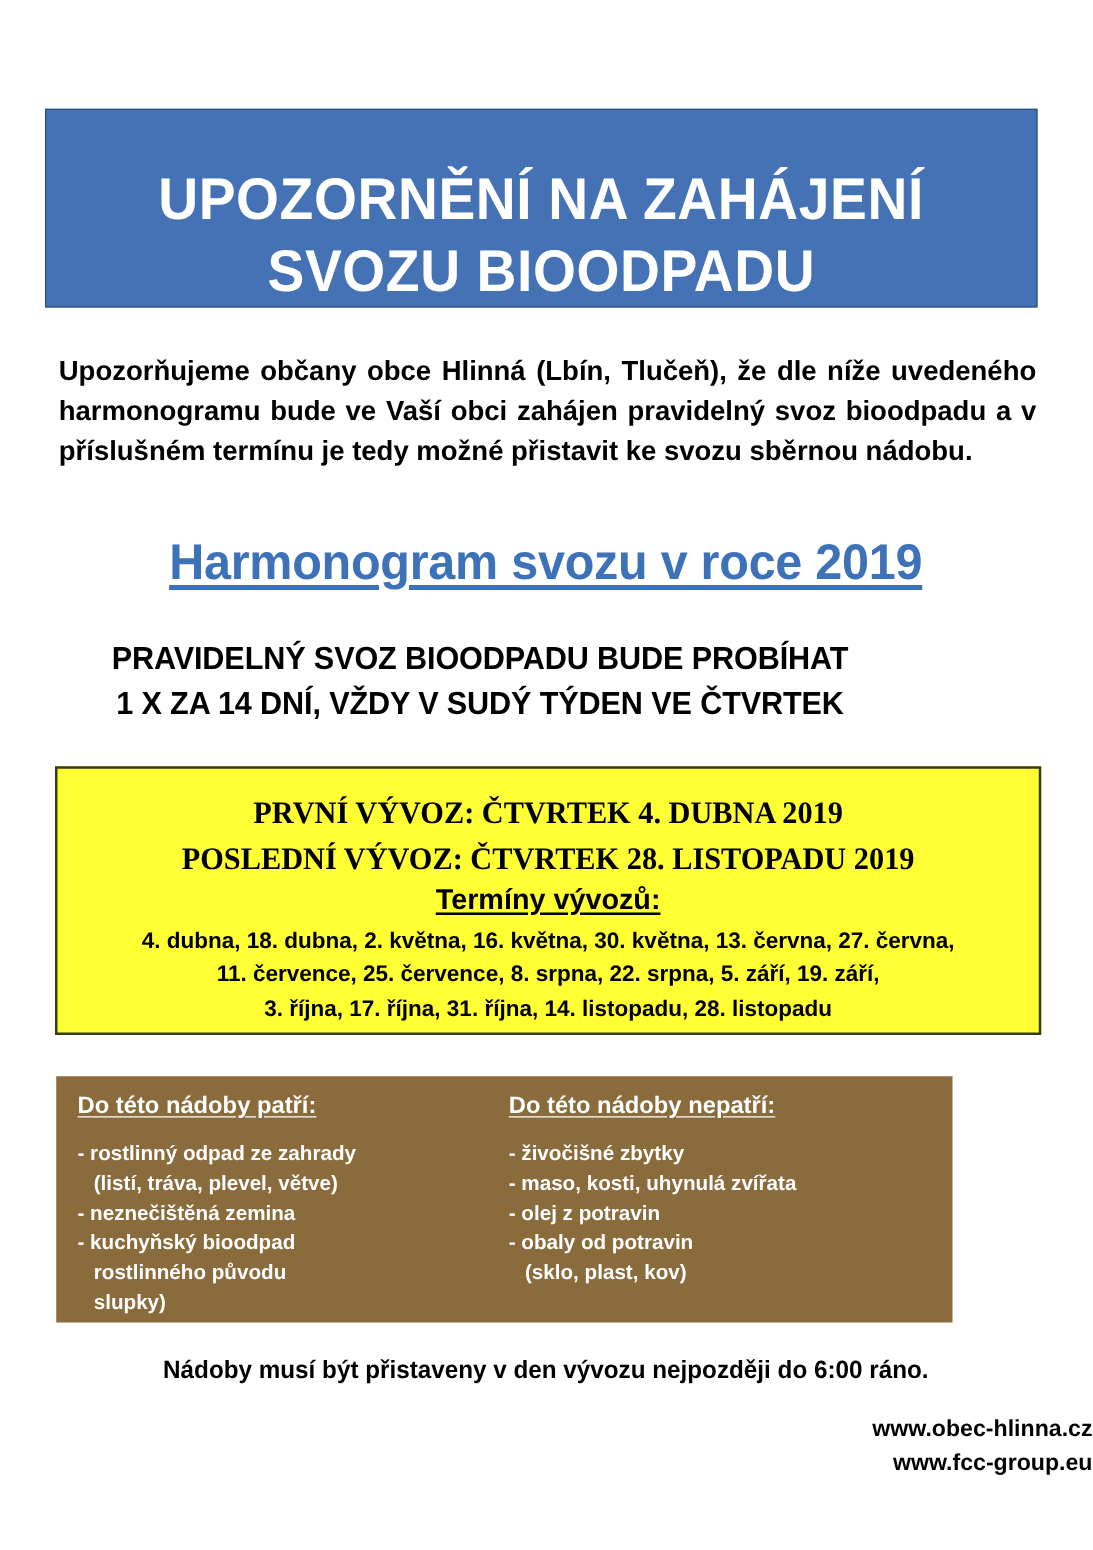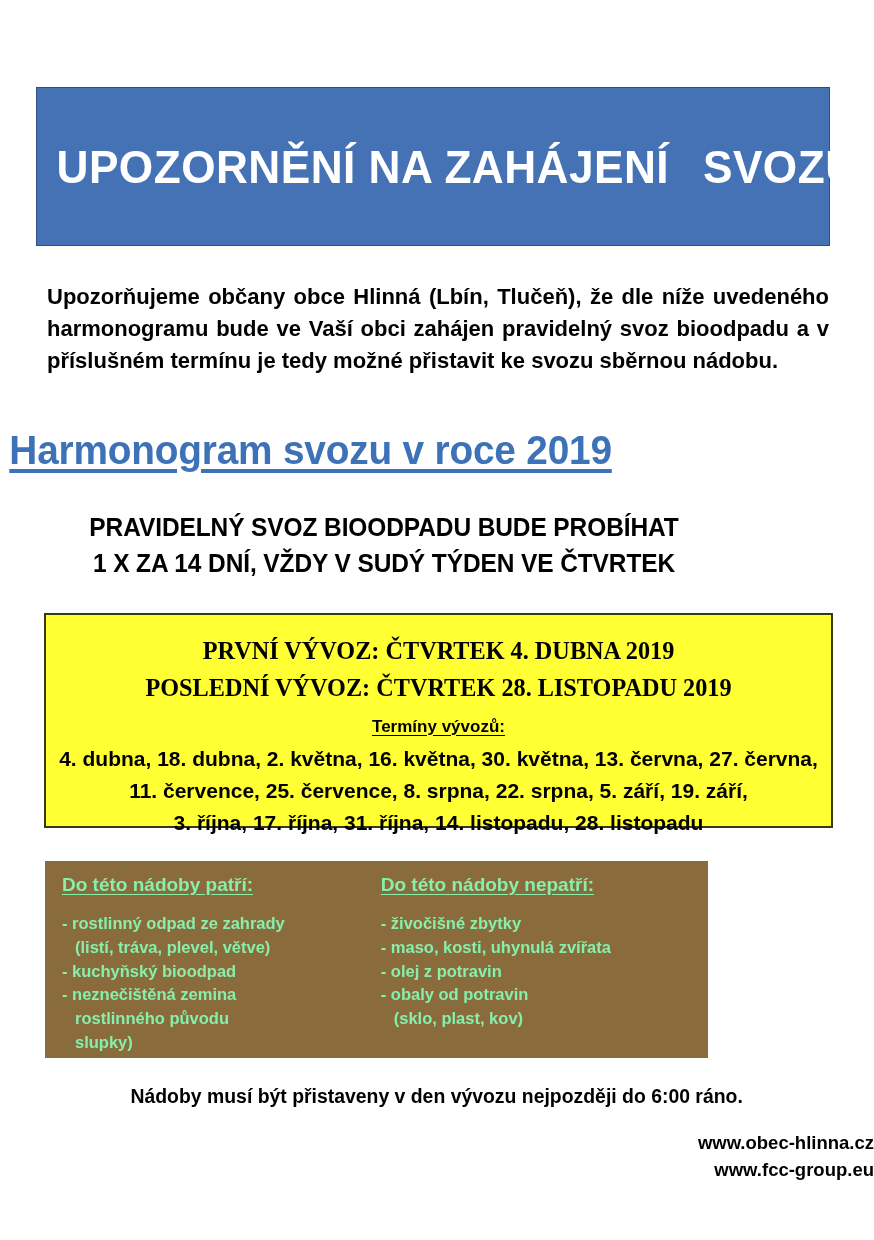--- a/index.html
+++ b/index.html
@@ -27,23 +27,23 @@
   .banner {
     position: absolute;
     left: 36px;
     top: 87px;
     width: 794px;
     height: 159px;
     background: #4472B4;
     border: 1px solid #2e4f82;
     box-sizing: border-box;
     display: flex;
-    flex-direction: row;
+    flex-direction: column;
     align-items: center;
-    justify-content: space-between;
+    justify-content: flex-end;
   }
   .banner-line {
     color: #ffffff;
     font-weight: bold;
     font-size: 47px;
     line-height: 1.22;
     letter-spacing: 0.5px;
     text-align: center;
     white-space: nowrap;
     transform: scaleX(0.94);
@@ -62,20 +62,21 @@
     text-align: justify;
     text-align-last: left;
   }
 
   
   .harmonogram {
     position: absolute;
     left: 0;
     top: 428px;
     width: 874px;
+    text-align: center;
   }
   .harmonogram span {
     display: inline-block;
     color: #3d72b8;
     font-size: 40px;
     font-weight: bold;
     text-decoration: underline;
     text-underline-offset: 5px;
     letter-spacing: -0.2px;
     transform: scaleX(0.97);
@@ -110,44 +111,43 @@
   }
   .yellow-main {
     font-size: 25px;
     font-weight: bold;
     line-height: 1.48;
     white-space: nowrap;
     font-family: Liberation Serif, serif;
   }
   .yellow-main div { transform: scaleX(0.97); }
   .terminy-label {
-    margin-top: 11px;
-    font-size: 17px;
+    font-size: 23px;
     font-weight: bold;
     text-decoration: underline;
     text-underline-offset: 3px;
   }
   .dates {
     margin-top: 6px;
-    font-size: 21px;
+    font-size: 18px;
     font-weight: bold;
     line-height: 1.52;
   }
   .dates div { white-space: nowrap; }
 
   
   .brown-box {
     position: absolute;
     left: 45px;
     top: 861px;
-    width: 663px;
+    width: 717px;
     height: 197px;
     background: #8A6B3B;
     box-sizing: border-box;
-    color: #86efac;
+    color: #ffffff;
     display: flex;
   }
   .brown-col {
     box-sizing: border-box;
     padding-top: 13px;
   }
   .brown-col.left  { width: 385px; padding-left: 17px; }
   .brown-col.right { width: 400px; padding-left: 10px; }
   .brown-head {
     font-size: 19px;
@@ -222,22 +222,22 @@
     </div>
   </div>
 
   <div class="brown-box">
 
     <div class="brown-col left">
       <div class="brown-head">Do této nádoby patří:</div>
       <div class="brown-list">
         <div>- rostlinný odpad ze zahrady</div>
         <div class="cont">(listí, tráva, plevel, větve)</div>
+        <div>- neznečištěná zemina</div>
         <div>- kuchyňský bioodpad</div>
-        <div>- neznečištěná zemina</div>
         <div class="cont">rostlinného původu</div>
         <div class="cont">slupky)</div>
       </div>
     </div>
 
     <div class="brown-col right">
       <div class="brown-head">Do této nádoby nepatří:</div>
       <div class="brown-list">
         <div>- živočišné zbytky</div>
         <div>- maso, kosti, uhynulá zvířata</div>

